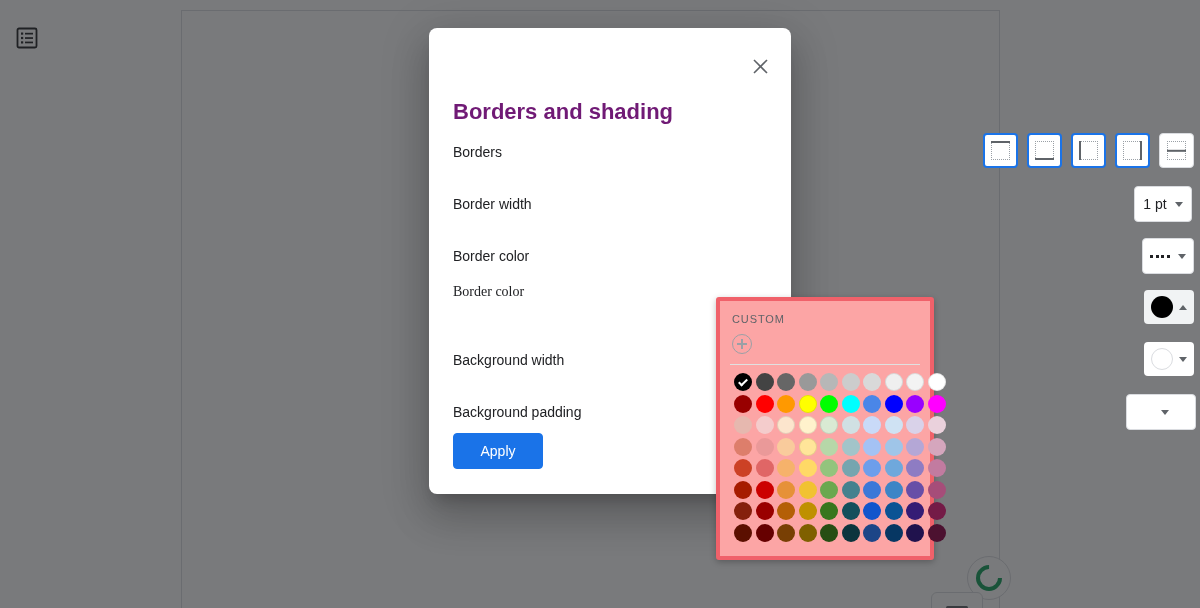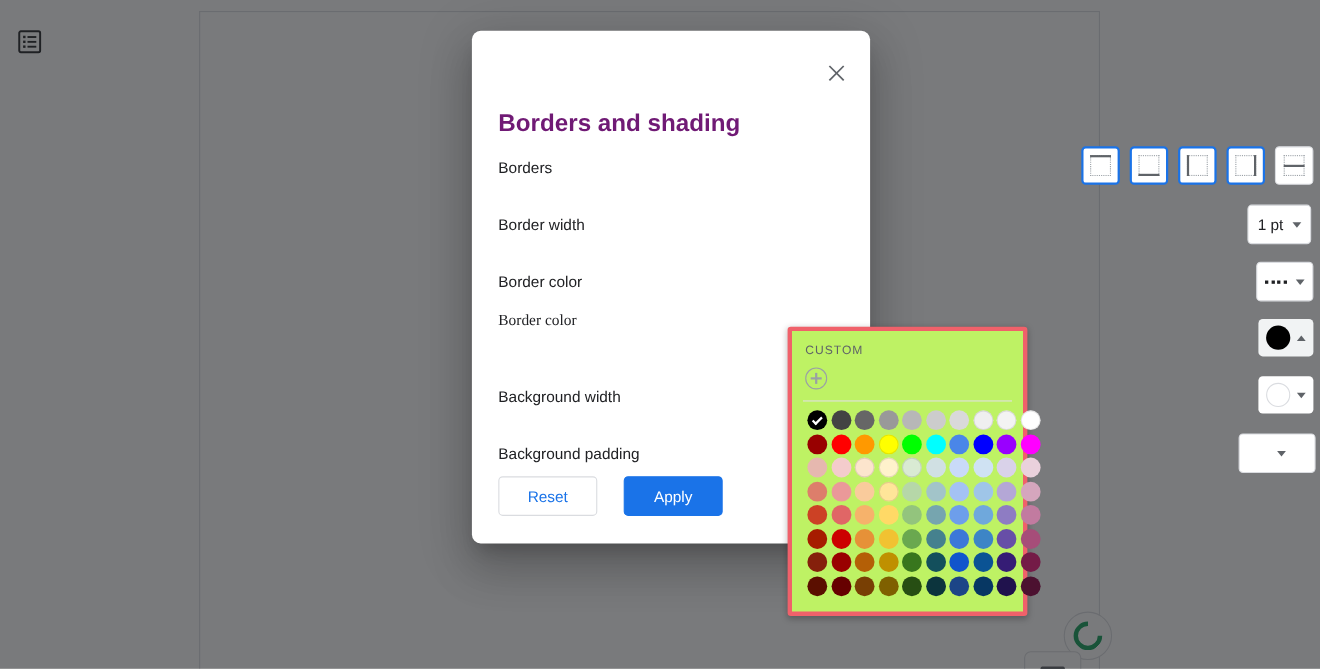--- a/index.html
+++ b/index.html
@@ -215,21 +215,21 @@
   .btn-filled {
     border: 1px solid #1a73e8; background: #1a73e8; color: #ffffff;
     padding: 0 24px; min-width: 90px;
   }
 
   
   #color-picker {
     position: absolute;
     left: 716px; top: 297px;
     width: 218px; height: 263px;
-    background: #bef264;
+    background: #fca5a5;
     border: 4px solid #0c4a6e;
     border-radius: 3px;
     box-shadow: 0 2px 6px rgba(0,0,0,.25);
   }
   #picker-inner { padding: 12px 12px 0 12px; }
   #custom-label {
     font-size: 11px; letter-spacing: .9px;
     color: #5f6368; font-weight: 400;
     margin-bottom: 9px;
   }
@@ -372,21 +372,20 @@
     <span></span>
     <span class="caret-down"></span>
   </div>
 
   <div id="border-color-button">
     <span id="border-color-swatch" style="background: rgb(0, 0, 0);"></span>
     <span class="caret-up"></span>
   </div>
 
   <div id="dialog-footer">
-    <div class="btn btn-outline">Reset</div>
     <div class="btn btn-filled">Apply</div>
   </div>
 </div>
 
 <div id="color-picker" style="border-color: rgb(240, 97, 106);">
   <div id="picker-inner">
     <div id="custom-label">CUSTOM</div>
     <div id="custom-add-button"></div>
     <div id="picker-divider"></div>
     <div id="swatch-grid">

